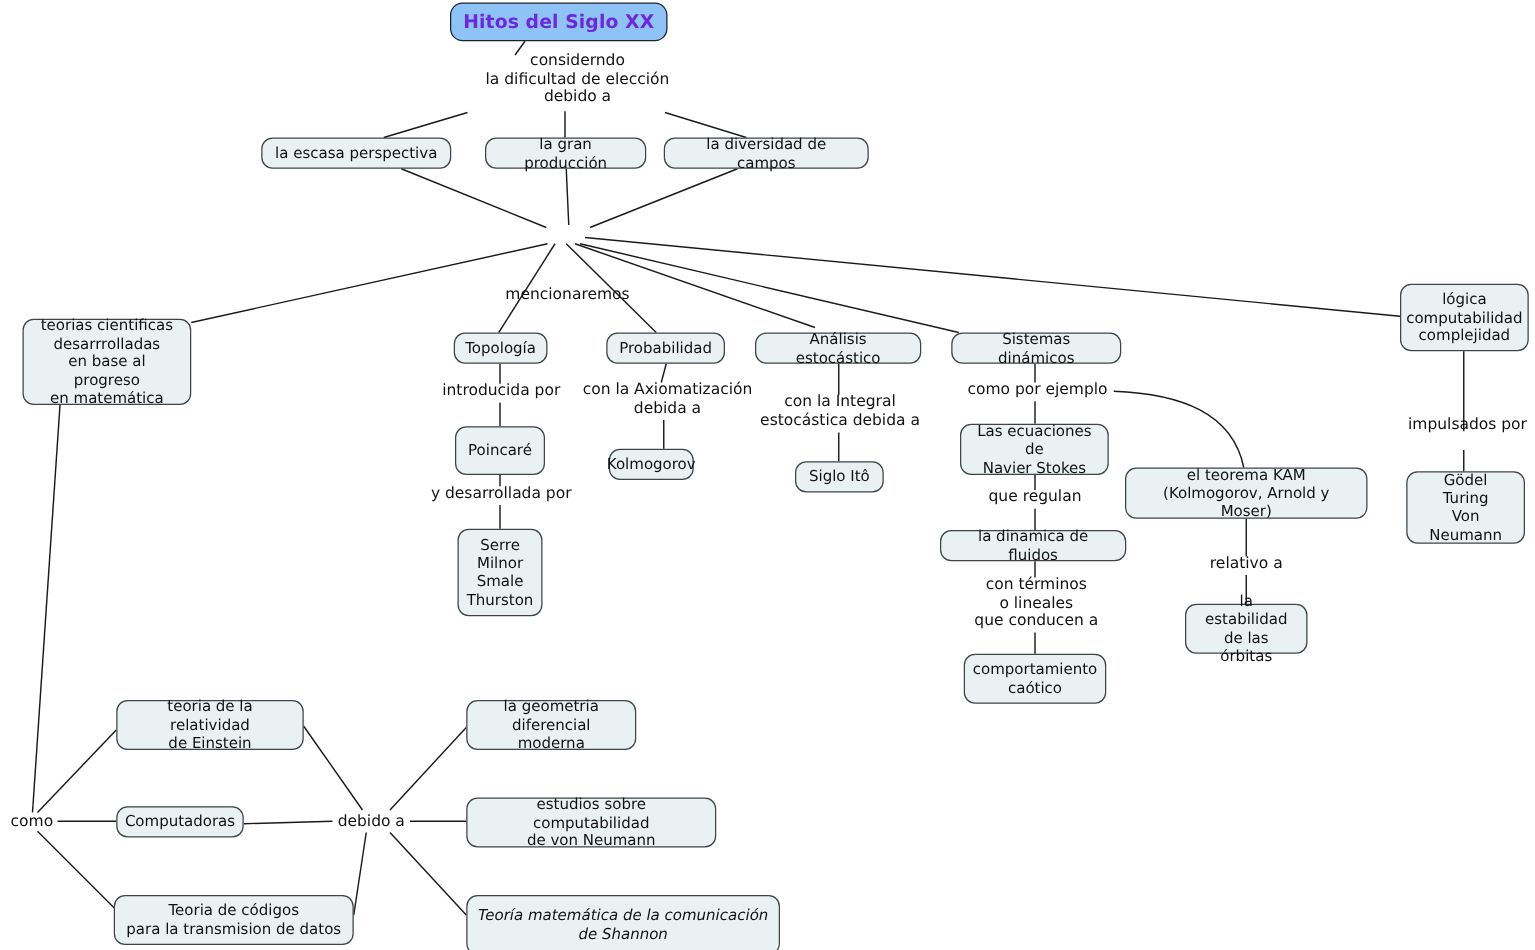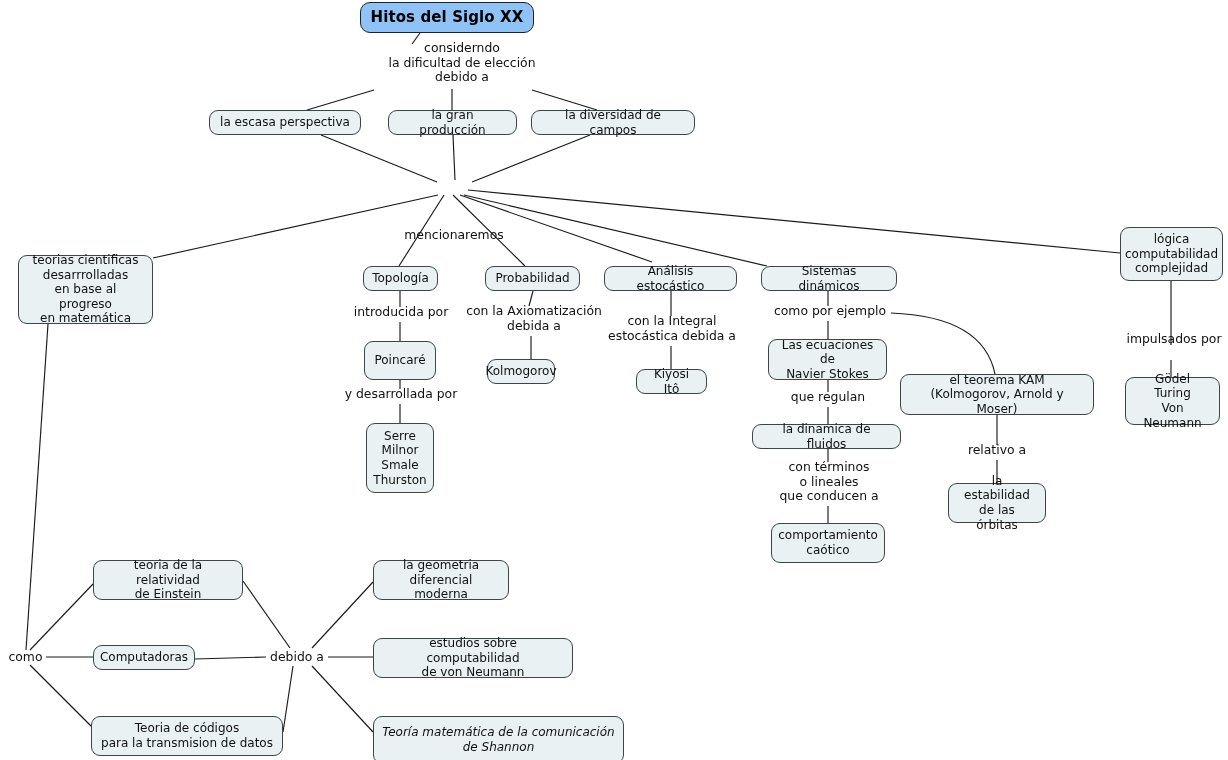--- a/index.html
+++ b/index.html
@@ -48,21 +48,21 @@
     padding: 3px 8px;
     white-space: pre-line;
   }
   .node.root {
     background: #8fc2f7;
     border: 1.6px solid #1c2328;
     border-radius: 10px;
     font-weight: bold;
     font-size: 15px;
     letter-spacing: 0.1px;
-    color: #000000;
+    color: #6d28d9;
   }
   .linkphrase {
     position: absolute;
     text-align: center;
     font-size: 12.4px;
     line-height: 14.6px;
     color: #111111;
     white-space: pre-line;
     background: transparent;
     pointer-events: none;
@@ -127,35 +127,35 @@
 en matemática</div>
       <div class="node" style="left: 363px; top: 266px; width: 75px; height: 25px;">Topología</div>
       <div class="node" style="left: 364px; top: 341px; width: 72px; height: 39px;">Poincaré</div>
       <div class="node" style="left: 366px; top: 423px; width: 68px; height: 70px;">Serre
 Milnor
 Smale
 Thurston</div>
       <div class="node" style="left: 485px; top: 266px; width: 95px; height: 25px;">Probabilidad</div>
       <div class="node" style="left: 487px; top: 359px; width: 68px; height: 25px;">Kolmogorov</div>
       <div class="node" style="left: 604px; top: 266px; width: 133px; height: 25px;">Análisis estocástico</div>
-      <div class="node" style="left: 636px; top: 369px; width: 71px; height: 25px;">Kiyosi Itô</div>
+      <div class="node" style="left: 636px; top: 369px; width: 71px; height: 25px;">Siglo Itô</div>
       <div class="node" style="left: 761px; top: 266px; width: 136px; height: 25px;">Sistemas dinámicos</div>
       <div class="node" style="left: 768px; top: 339px; width: 119px; height: 41px;">Las ecuaciones de
 Navier Stokes</div>
       <div class="node" style="left: 752px; top: 424px; width: 149px; height: 25px;">la dinamica de fluidos</div>
       <div class="node" style="left: 771px; top: 523px; width: 114px; height: 40px;">comportamiento
 caótico</div>
       <div class="node" style="left: 900px; top: 374px; width: 194px; height: 41px;">el teorema KAM
 (Kolmogorov, Arnold y Moser)</div>
       <div class="node" style="left: 948px; top: 483px; width: 98px; height: 40px;">la estabilidad
 de las órbitas</div>
       <div class="node" style="left: 1120px; top: 227px; width: 103px; height: 54px;">lógica
 computabilidad
 complejidad</div>
-      <div class="node" style="left: 1125px; top: 377px; width: 95px; height: 48px;">Gödel
+      <div class="node" style="left: 1125px; top: 377px; width: 95px; height: 58px;">Gödel
 Turing
 Von Neumann</div>
       <div class="node" style="left: 93px; top: 560px; width: 150px; height: 40px;">teoria de la relatividad
 de Einstein</div>
       <div class="node" style="left: 93px; top: 645px; width: 102px; height: 25px;">Computadoras</div>
       <div class="node" style="left: 91px; top: 716px; width: 192px; height: 40px;">Teoria de códigos
 para la transmision de datos</div>
       <div class="node" style="left: 373px; top: 560px; width: 136px; height: 40px;">la geometria
 diferencial moderna</div>
       <div class="node" style="left: 373px; top: 638px; width: 200px; height: 40px;">estudios sobre computabilidad

